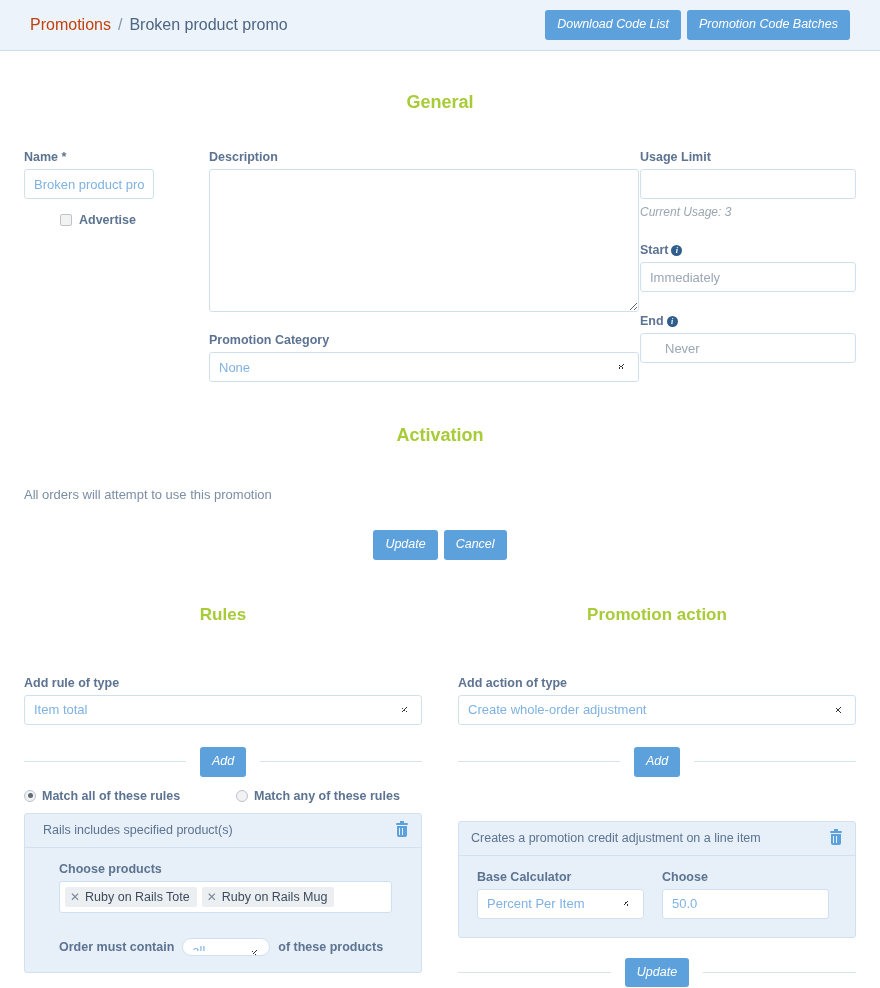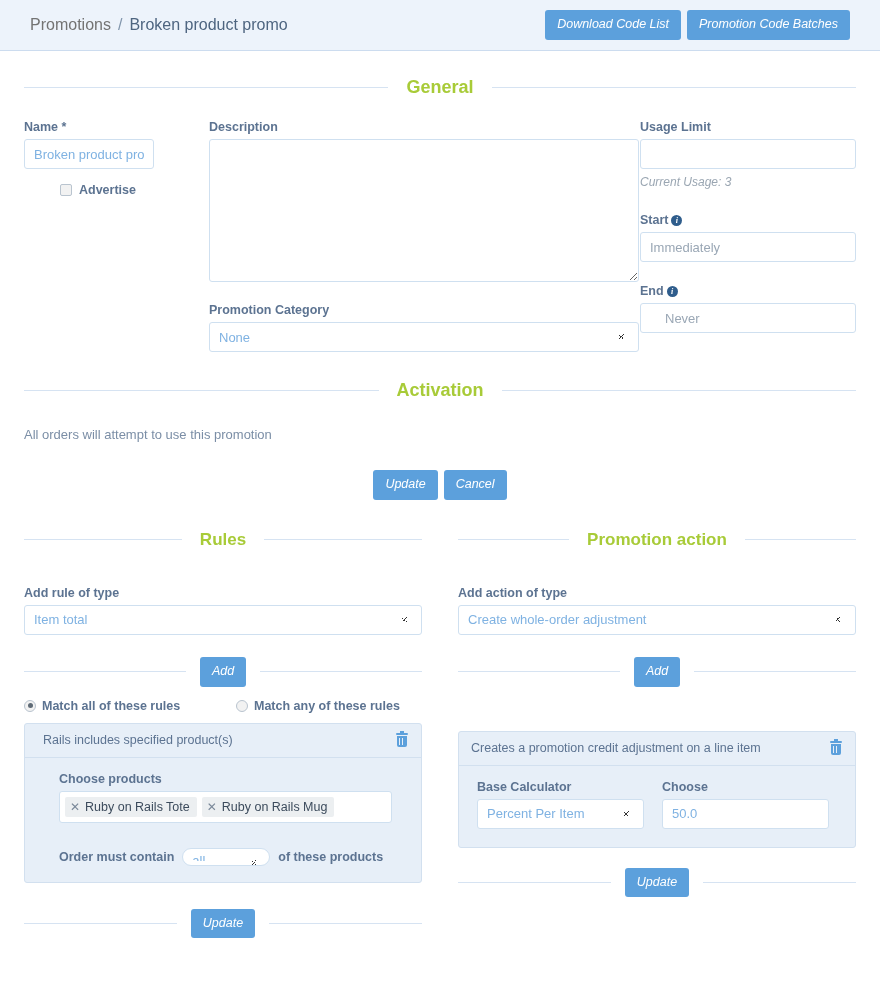--- a/index.html
+++ b/index.html
@@ -17,21 +17,21 @@
   .topbar {
     height: 51px;
     background: #edf3fb;
     border-bottom: 1px solid #ccdcef;
     display: flex;
     align-items: center;
     padding: 0 30px 0 30px;
     position: relative;
   }
   .breadcrumb { font-size: 16px; color: #6b7f99; display: flex; align-items: center; gap:0; }
-  .breadcrumb a { color: #737373; text-decoration: none; }
+  .breadcrumb a { color: #c2410c; text-decoration: none; }
   .breadcrumb .sep { margin: 0 7px; color: #8296ad; }
   .breadcrumb .current { color: #4e6580; }
   .topbar-actions { margin-left:auto; display:flex; gap: 6px; }
   .btn {
     background: #5ca0dc;
     color: #fff;
     border: none;
     border-radius: 3px;
     font-size: 12.5px;
     font-family: "Liberation Sans", sans-serif;
@@ -44,20 +44,21 @@
 
   
   .page { padding: 0 24px; }
 
   
   .legend {
     display: flex;
     align-items: center;
     gap: 14px;
     margin: 26px 0 0 0;
+    flex-direction: column;
   }
   .legend .line { flex: 1 1 auto; height: 1px; background: #d6e3f2; }
   .legend .txt {
     color: #a8cb38;
     font-size: 18px;
     font-weight: bold;
     white-space: nowrap;
     padding: 0 4px;
   }
   .legend.narrow .txt { font-size: 17px; }

